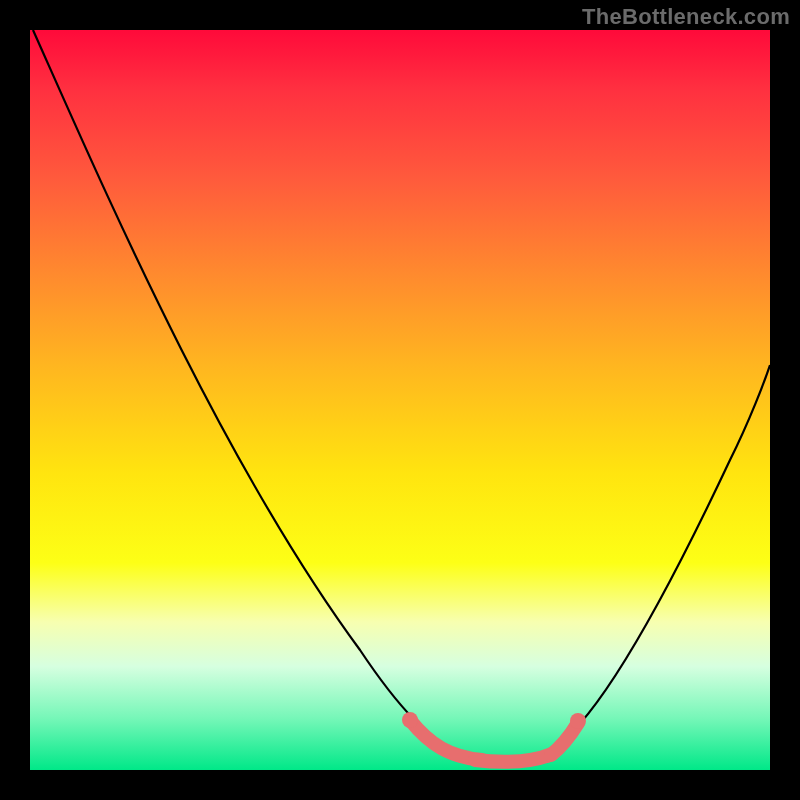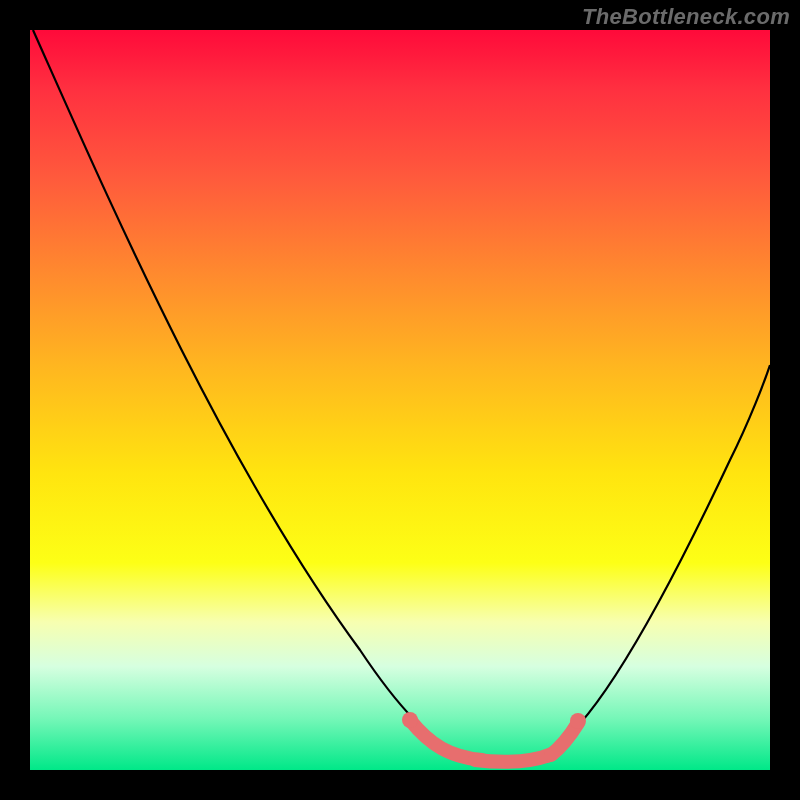--- a/index.html
+++ b/index.html
@@ -11,21 +11,20 @@
     overflow: hidden;
     font-family: Arial, Helvetica, sans-serif;
   }
   .frame {
     position: absolute;
     left: 0;
     top: 0;
     width: 800px;
     height: 756px;
     background: #000;
-    font-style: italic;
   }
   .plot {
     position: absolute;
     left: 30px;
     top: 30px;
     width: 740px;
     height: 740px;
     background: linear-gradient(to bottom,
       #ff0a3a 0%,
       #ff3040 8%,

